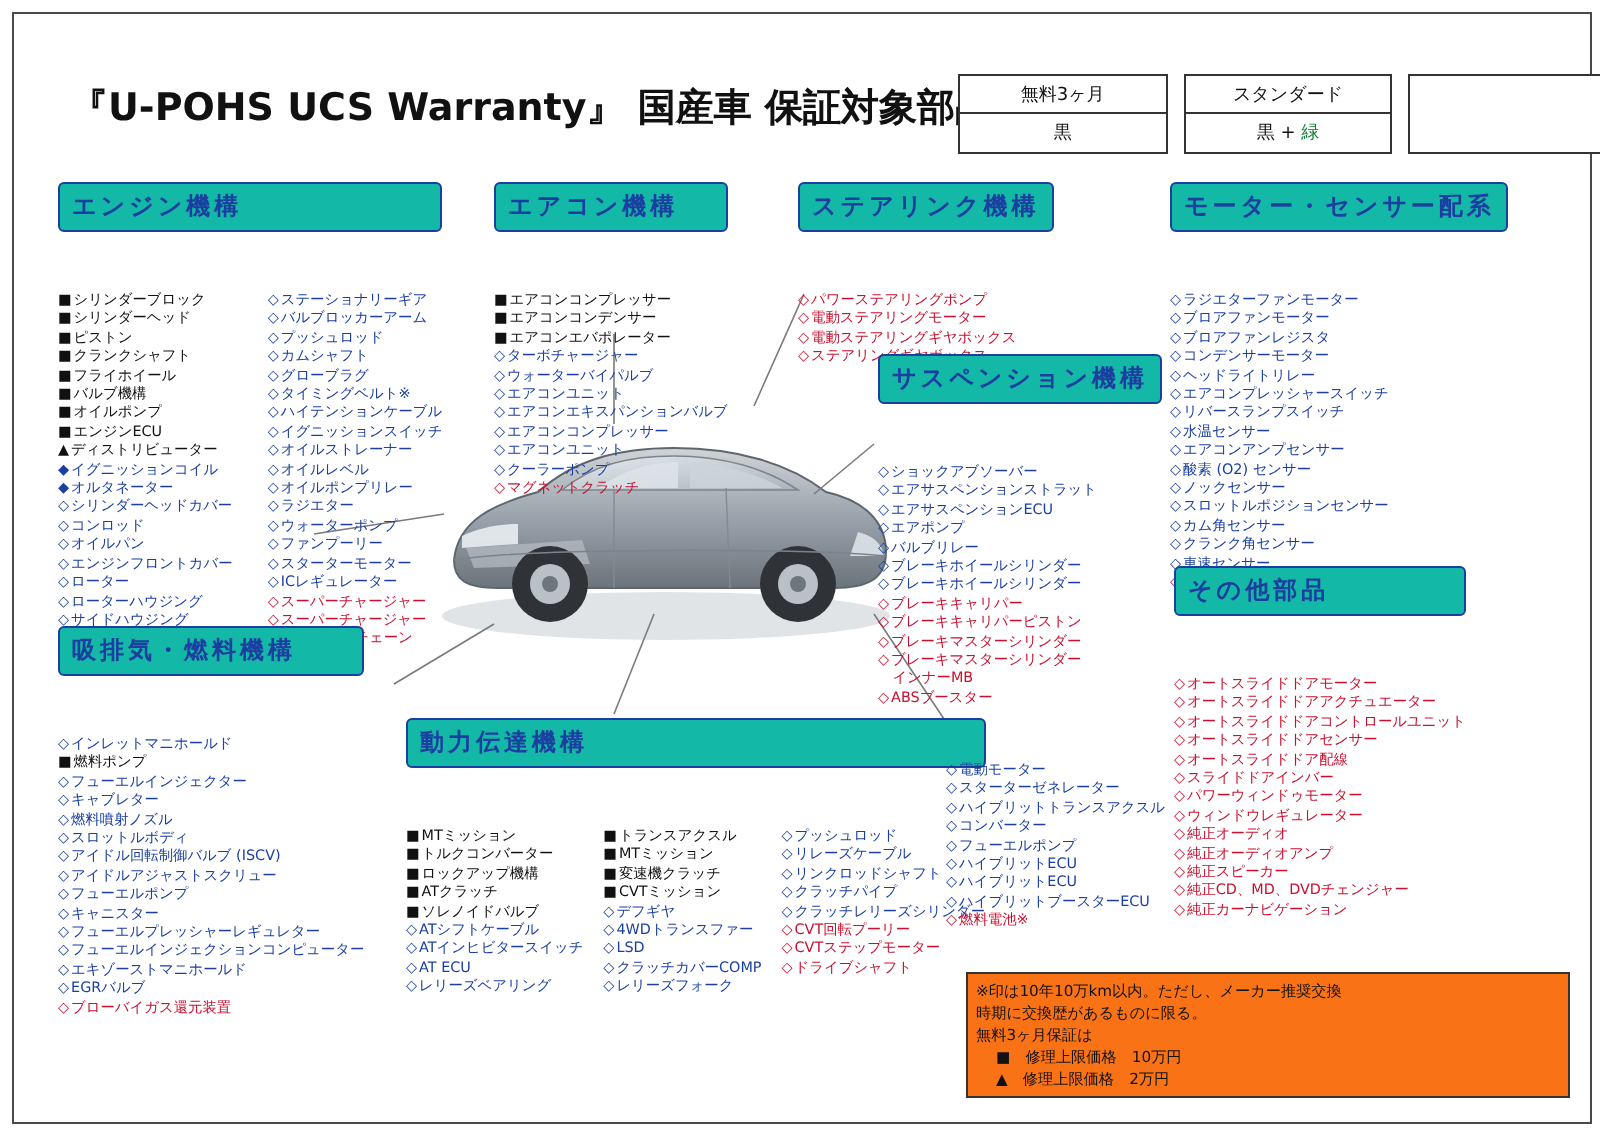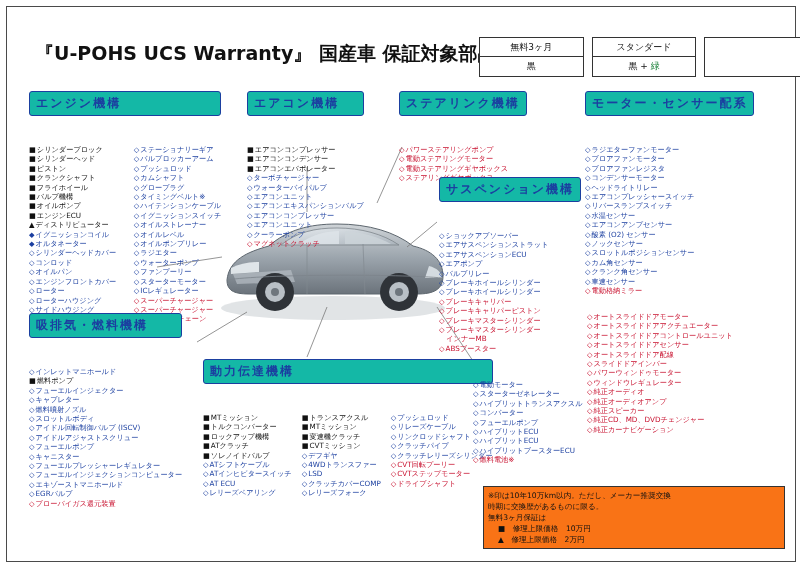--- a/index.html
+++ b/index.html
@@ -323,20 +323,21 @@
         <div class="item b"><span class="mk">◇</span><span>フューエルポンプ</span></div>
         <div class="item b"><span class="mk">◇</span><span>ハイブリットECU</span></div>
         <div class="item b"><span class="mk">◇</span><span>ハイブリットECU</span></div>
         <div class="item b"><span class="mk">◇</span><span>ハイブリットブースターECU</span></div>
         <div class="item r"><span class="mk">◇</span><span>燃料電池※</span></div>
       </div>
     </div>
   </div>
 
   <div class="sec" style="left:580px;top:276px;">
+    <div class="sec-head">その他部品</div>
     <div class="cols">
       <div class="col">
         <div class="item r"><span class="mk">◇</span><span>オートスライドドアモーター</span></div>
         <div class="item r"><span class="mk">◇</span><span>オートスライドドアアクチュエーター</span></div>
         <div class="item r"><span class="mk">◇</span><span>オートスライドドアコントロールユニット</span></div>
         <div class="item r"><span class="mk">◇</span><span>オートスライドドアセンサー</span></div>
         <div class="item r"><span class="mk">◇</span><span>オートスライドドア配線</span></div>
         <div class="item r"><span class="mk">◇</span><span>スライドドアインバー</span></div>
         <div class="item r"><span class="mk">◇</span><span>パワーウィンドゥモーター</span></div>
         <div class="item r"><span class="mk">◇</span><span>ウィンドウレギュレーター</span></div>

